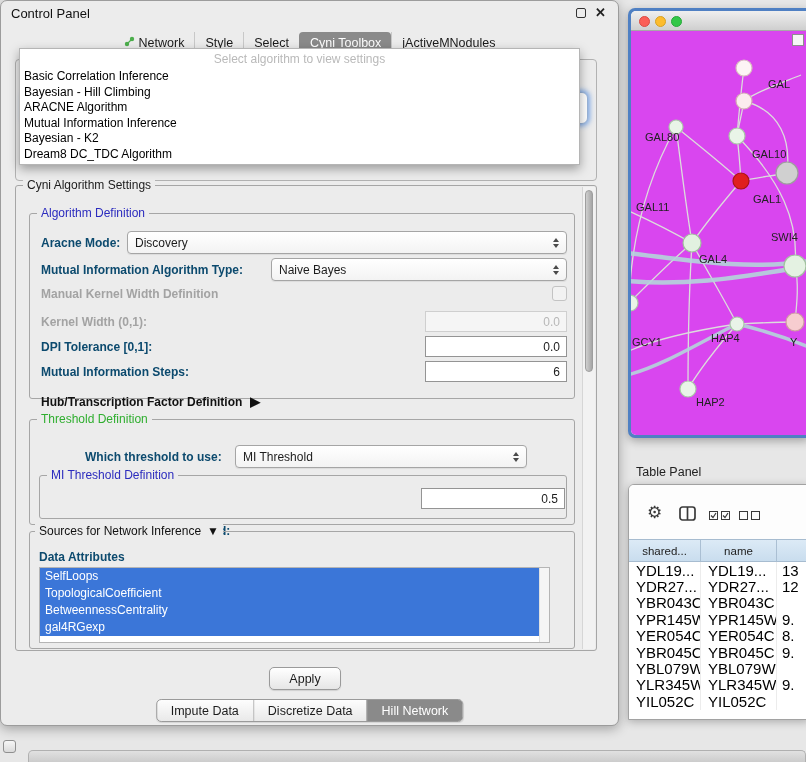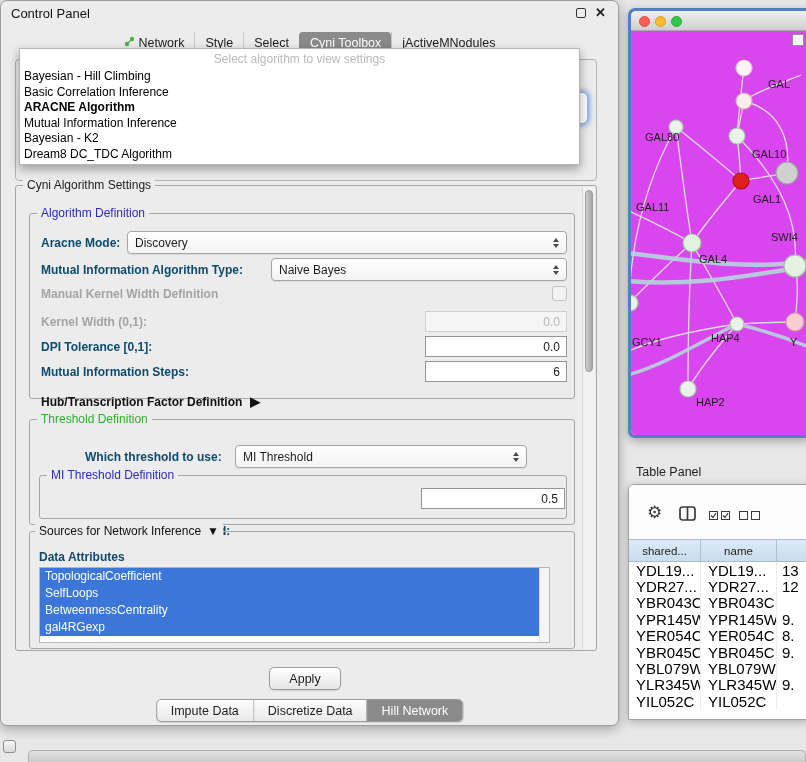--- a/index.html
+++ b/index.html
@@ -36,21 +36,21 @@
   .algo-combo-remnant { position:absolute; left:8px; top:32px; width:564px; height:32px;
     background:#fff; border:1px solid #9ab4d8; border-radius:6px;
     box-shadow:0 0 5px 2px rgba(95,150,230,.75); }
 
   
   .algo-popup { position:absolute; left:18px; top:47px; width:561px; height:117px;
     background:#fff; border:1px solid #b5b5b5; box-shadow:0 4px 10px rgba(0,0,0,.35);
     z-index:20; padding-top:3px; }
   .algo-placeholder { height:17px; text-align:center; color:#b9b9b9; font-size:12px; }
   .algo-item { height:15.5px; line-height:15.5px; padding-left:4px; font-size:12px; color:#000; white-space:nowrap; }
-  .algo-item.bold { font-weight:bold; }
+  .algo-item.bold { font-weight:normal; }
 
   
   .groupbox { position:absolute; border:1px solid #a6a6a6; border-radius:3px; }
   .legend { position:absolute; background:#ececec; padding:0 4px; font-size:12px; white-space:nowrap; z-index:2; }
   .legend.blue  { color:#2b2bbe; }
   .legend.green { color:#2fae2f; }
 
   .bold-label { position:absolute; font-size:12px; font-weight:bold; color:#0c4a6e; white-space:nowrap; }
   .bold-label.disabled { color:#a3a3a3; }
 
@@ -184,22 +184,22 @@
         <span>jActiveMNodules</span>
       </div>
   </div>
 
   <div class="algo-select-group">
     <div class="algo-combo-remnant"></div>
   </div>
 
   <div class="algo-popup">
     <div class="algo-placeholder">Select algorithm to view settings</div>
+    <div class="algo-item">Basic Correlation Inference</div>
     <div class="algo-item">Bayesian - Hill Climbing</div>
-    <div class="algo-item">Basic Correlation Inference</div>
     <div class="algo-item bold">ARACNE Algorithm</div>
     <div class="algo-item">Mutual Information Inference</div>
     <div class="algo-item">Bayesian - K2</div>
     <div class="algo-item">Dream8 DC_TDC Algorithm</div>
   </div>
 
   <div class="groupbox" style="left:14px; top:184px; width:582px; height:466px;"></div>
   <div class="legend" style="left:22px; top:177px;">Cyni Algorithm Settings</div>
 
   <div class="scrollbar">
@@ -272,22 +272,22 @@
 
   <div class="groupbox" style="left:28px; top:530px; width:546px; height:118px;"></div>
   <div class="sources-title">
     <span>Sources for Network Inference</span>
     <span class="sources-arrow" style="font-size:12px;">▼</span>
   </div>
   <div class="bold-label" style="left:38px; top:549px;">Data Attributes</div>
 
   <div class="attr-list">
     <div class="attr-items">
+      <div class="attr-item">SelfLoops</div>
       <div class="attr-item">TopologicalCoefficient</div>
-      <div class="attr-item">SelfLoops</div>
       <div class="attr-item">BetweennessCentrality</div>
       <div class="attr-item">gal4RGexp</div>
     </div>
     <div class="list-scroll"></div>
   </div>
 
   <div class="push-btn">Apply</div>
 
   <div class="seg-control">
     <div class="seg">Impute Data</div>

